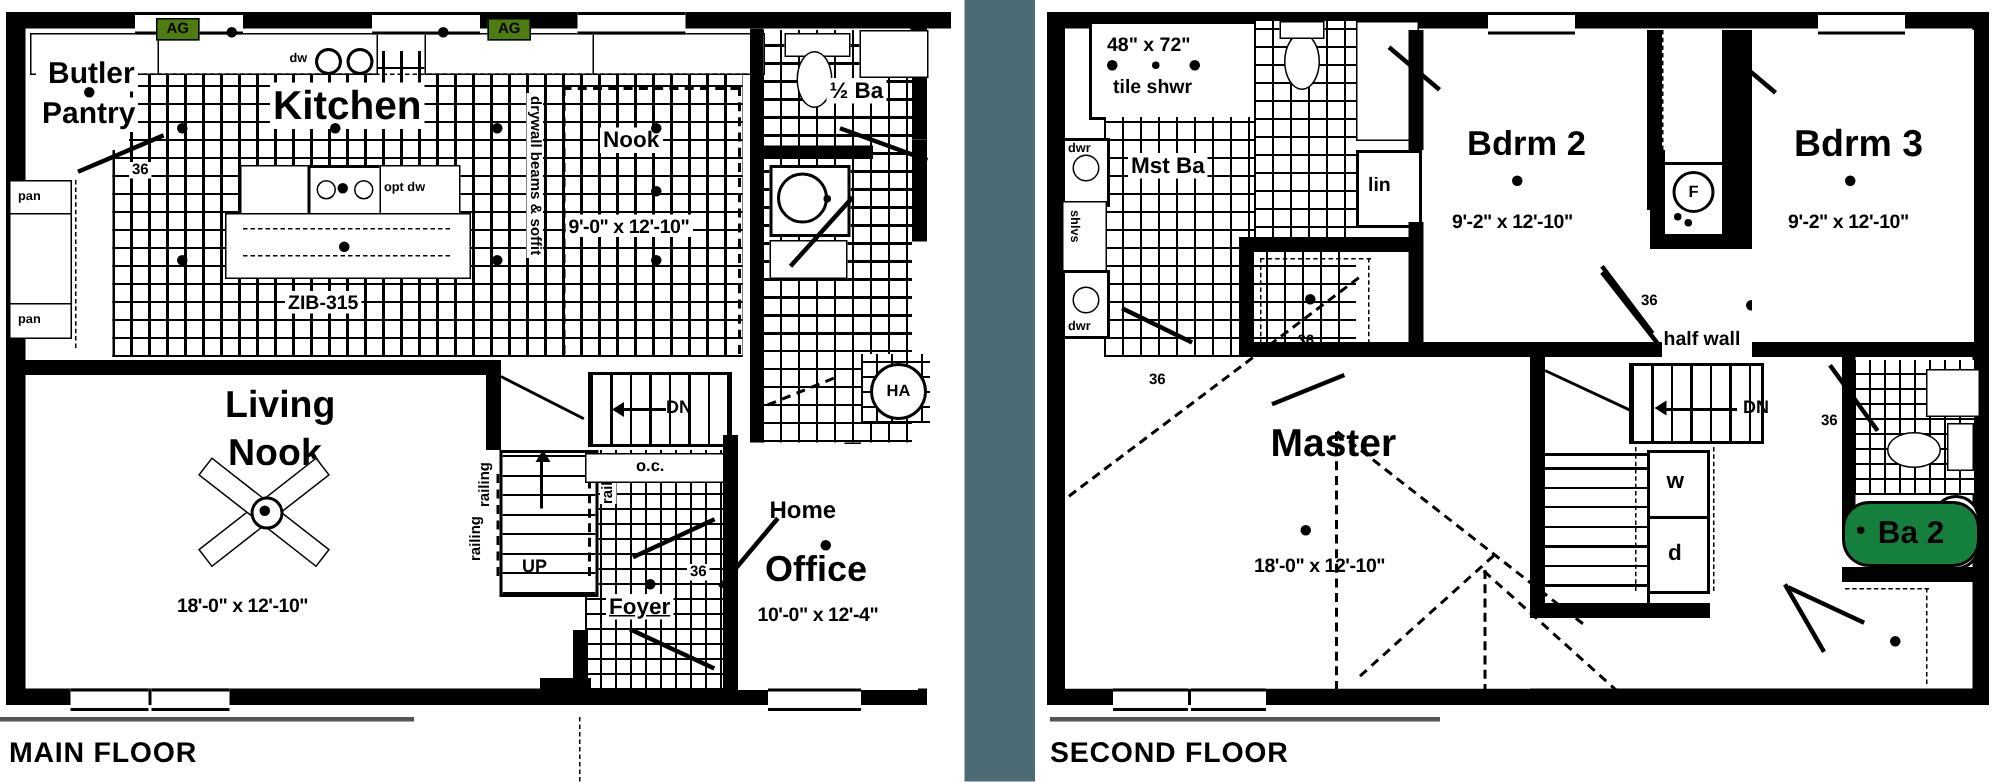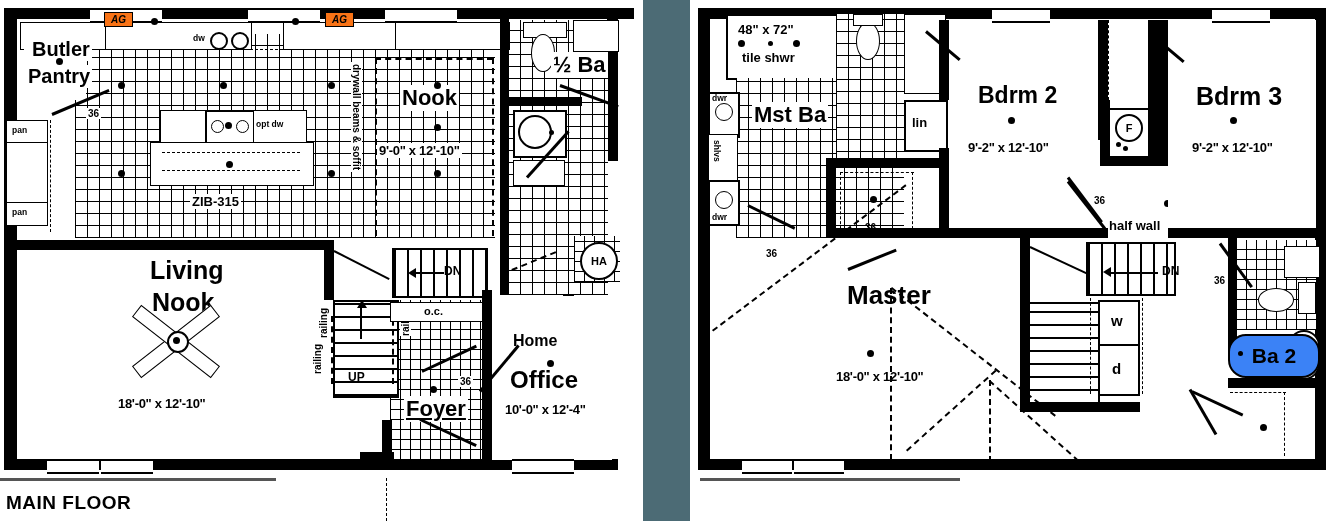--- a/index.html
+++ b/index.html
@@ -48,33 +48,33 @@
     border:2px solid #000;
   }
   .treads-v{
     position:absolute;background-color:#fff;
     background-image:repeating-linear-gradient(90deg,#000 0px,#000 1.6px,transparent 1.6px,transparent 13px);
     border:2px solid #000;
   }
 
   
   .lbl{position:absolute;white-space:nowrap;font-family:"Liberation Sans",sans-serif;}
-  .room-name{font-size:22px;font-weight:bold;letter-spacing:0px;}
+  .room-name{font-size:15px;font-weight:bold;letter-spacing:0px;}
   .room-name-sm{font-size:20px;font-weight:bold;}
   .dim{font-size:13px;font-weight:bold;letter-spacing:-.3px;}
   .tiny{font-size:10px;font-weight:bold;}
   .tinier{font-size:8.5px;font-weight:bold;}
   .lbl.bg{background:#fff;padding:0 2px;}
   .vert{transform-origin:0 0;}
 
   
   .tag{
-    position:absolute;border:1.6px solid #000;background:#f97316;
+    position:absolute;border:1.6px solid #000;background:#4d7c0f;
     font-size:10px;font-weight:bold;text-align:center;line-height:1;
-    padding:1.5px 2px;font-family:"Liberation Sans",sans-serif;font-style:italic;
+    padding:1.5px 2px;font-family:"Liberation Sans",sans-serif;
   }
 
   
   .dot{position:absolute;background:#000;border-radius:50%;width:7px;height:7px;}
   .dot.sm{width:5px;height:5px;}
 
   
   .leader{position:absolute;background:#000;height:3px;transform-origin:0 50%;}
   .leader.thin{height:2px;}
 
@@ -90,21 +90,21 @@
   .circ{position:absolute;border:2.4px solid #000;background:#fff;border-radius:50%;
         display:flex;align-items:center;justify-content:center;
         font-size:11px;font-weight:bold;font-family:"Liberation Sans",sans-serif;}
   .window{position:absolute;background:#fff;border-top:2px solid #000;border-bottom:2px solid #000;}
 
   
   .fan-blade{position:absolute;border:1.8px solid #000;background:#fff;transform-origin:0 50%;}
 
   
   .pill{
-    position:absolute;border:2.5px solid #000;background:#3b82f6;border-radius:18px;
+    position:absolute;border:2.5px solid #000;background:#15803d;border-radius:18px;
     display:flex;align-items:center;justify-content:center;
     font-size:21px;font-weight:bold;font-family:"Liberation Sans",sans-serif;
   }
   .pill-shadow{position:absolute;border:2.5px solid #000;background:#fff;border-radius:18px;}
 </style>
 </head>
 <body>
 
 <div id="stage">
 
@@ -150,20 +150,21 @@
     <div class="leader" style="left:52px;top:113px;width:62px;transform:rotate(-23deg);"></div>
     <div class="lbl tiny bg" style="left:86px;top:108px;">36</div>
 
     <div class="fix" style="left:6px;top:120px;width:40px;height:22px;"></div>
     <div class="lbl tinier" style="left:12px;top:125px;">pan</div>
     <div class="fix" style="left:6px;top:142px;width:40px;height:60px;"></div>
     <div class="fix" style="left:6px;top:202px;width:40px;height:22px;"></div>
     <div class="lbl tinier" style="left:12px;top:207px;">pan</div>
     <div class="dashfine-v" style="left:50px;top:120px;height:112px;"></div>
 
+    <div class="lbl room-name bg" style="left:180px;top:55px;font-size:27px;">Kitchen</div>
     <div class="dot" style="left:118px;top:82px;"></div>
     <div class="dot" style="left:220px;top:82px;"></div>
     <div class="dot" style="left:328px;top:82px;"></div>
     <div class="dot" style="left:118px;top:170px;"></div>
     <div class="dot" style="left:220px;top:170px;"></div>
     <div class="dot" style="left:328px;top:170px;"></div>
     <div class="dot" style="left:151px;top:18px;"></div>
     <div class="dot" style="left:292px;top:18px;"></div>
 
     <div class="fix" style="left:160px;top:110px;width:45px;height:32px;"></div>
@@ -401,16 +402,17 @@
     <div class="window" style="left:52px;top:459px;width:50px;height:11px;"></div>
     <div class="window" style="left:104px;top:459px;width:50px;height:11px;"></div>
 
     <div class="dash-h" style="left:22px;top:330px;width:242px;transform:rotate(-37deg);transform-origin:0 0;"></div>
     <div class="dash-h" style="left:202px;top:287px;width:208px;transform:rotate(38deg);transform-origin:0 0;"></div>
     <div class="dash-v" style="left:200px;top:288px;height:172px;"></div>
     <div class="dash-h" style="left:216px;top:450px;width:120px;transform:rotate(-42deg);transform-origin:0 0;"></div>
     <div class="dash-h" style="left:300px;top:380px;width:120px;transform:rotate(42deg);transform-origin:0 0;"></div>
     <div class="dash-v" style="left:299px;top:380px;height:82px;"></div>
 
+    <div class="floor-label" style="left:10px;top:492px;">SECOND FLOOR</div>
     <div class="wallthin" style="left:10px;top:478px;width:260px;height:3px;background:#555;"></div>
   </div>
 
 </div>
 
 </body></html>

